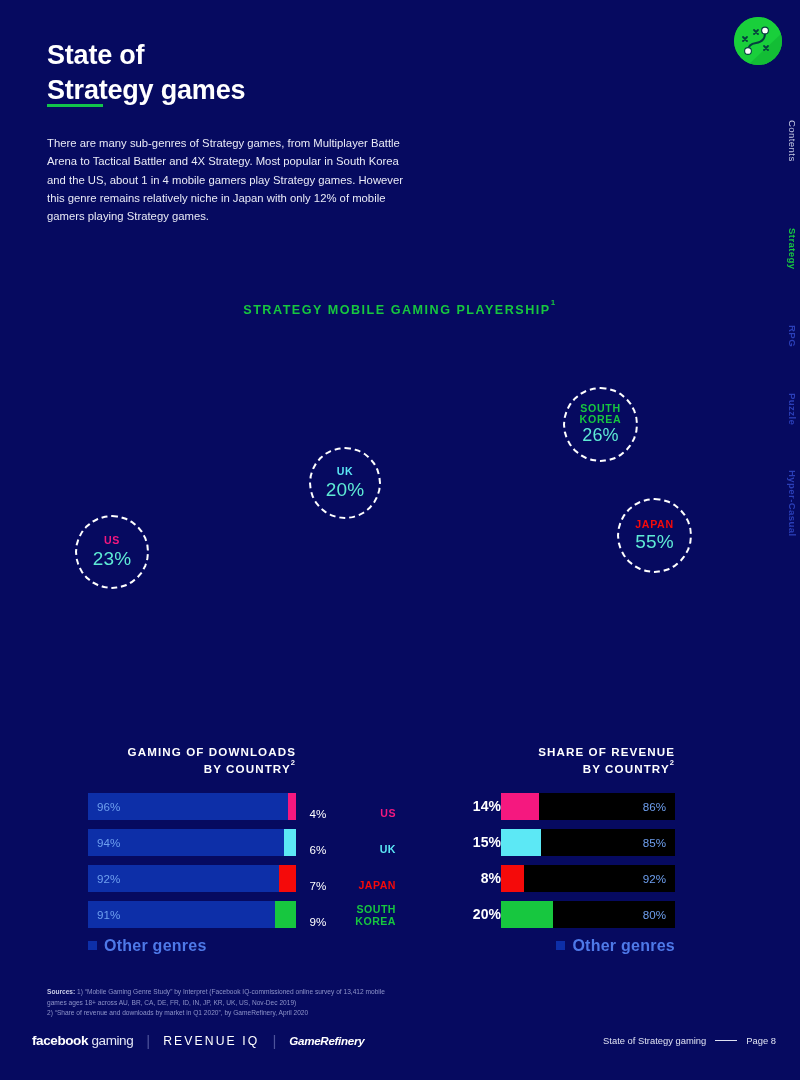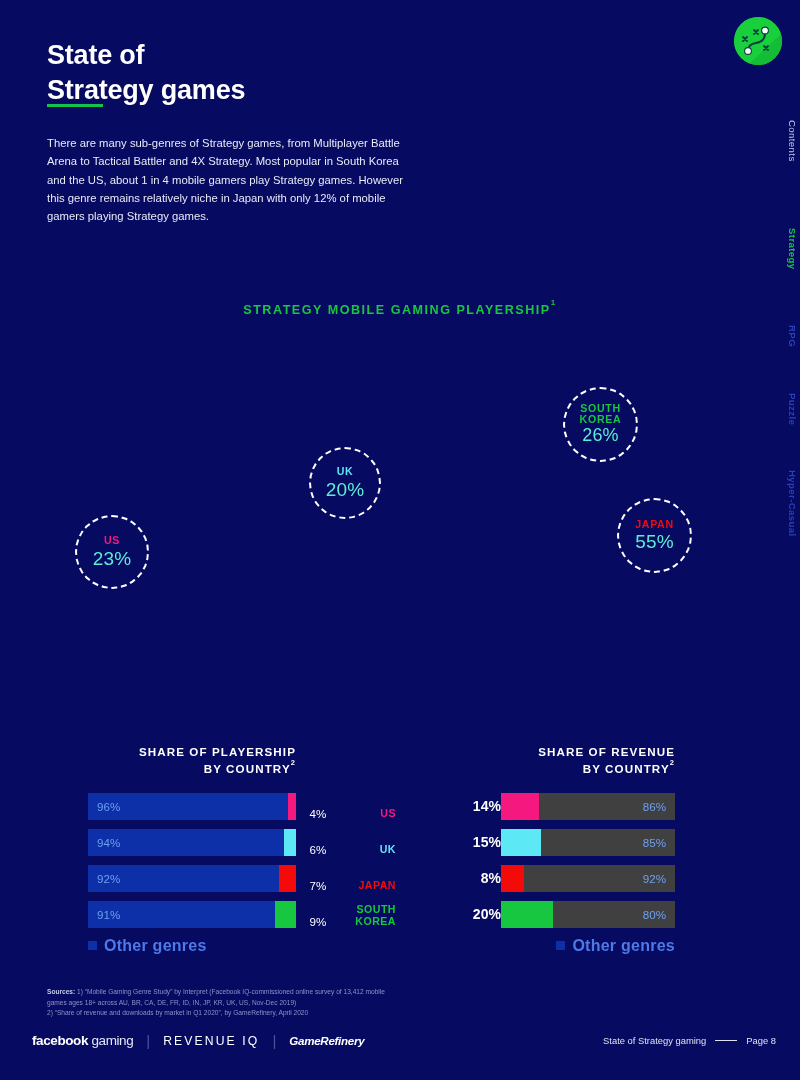--- a/index.html
+++ b/index.html
@@ -130,21 +130,21 @@
   
   .row-rv {
     display:flex; align-items:center; height:27px; margin-bottom:9px;
   }
   .row-rv .val {
     width:36px; text-align:right;
     font-size:14px; color:#ffffff; font-weight:700;
   }
   .row-rv .bar-track2 {
     position:relative; width:203px; height:27px;
-    background:#404040; overflow:hidden;
+    background:#000000; overflow:hidden;
   }
   .row-rv .bar-track2 .seg {
     position:absolute; left:0; top:0; height:100%;
   }
   .row-rv .bar-track2 .other-lbl {
     position:absolute; right:9px; top:50%; transform:translateY(-50%);
     font-size:11.6px; color:#6e9fef; font-weight:500;
   }
 
   .legend { display:flex; align-items:center; margin-top:3px; }
@@ -232,21 +232,21 @@
 KOREA</div>
     <div class="bv">26%</div>
   </div>
   <div class="bubble" id="bubble-jp">
     <div class="bl" style="color:#f50a0a">JAPAN</div>
     <div class="bv">55%</div>
   </div>
 
   <div class="chart" id="chart-downloads">
     <div class="chart-head">
-      <div>SHARE OF PLAYERSHIP</div>
+      <div>GAMING OF DOWNLOADS</div>
       <div><span>BY COUNTRY</span><sup>2</sup></div>
     </div>
     <div class="rows">
 
       <div class="row-dl">
         <div class="bar-track">
           <span class="other-lbl">96%</span>
           <span class="seg" style="width:4%; background:#f5187f;"></span>
         </div>
         <div class="val">4%</div>

